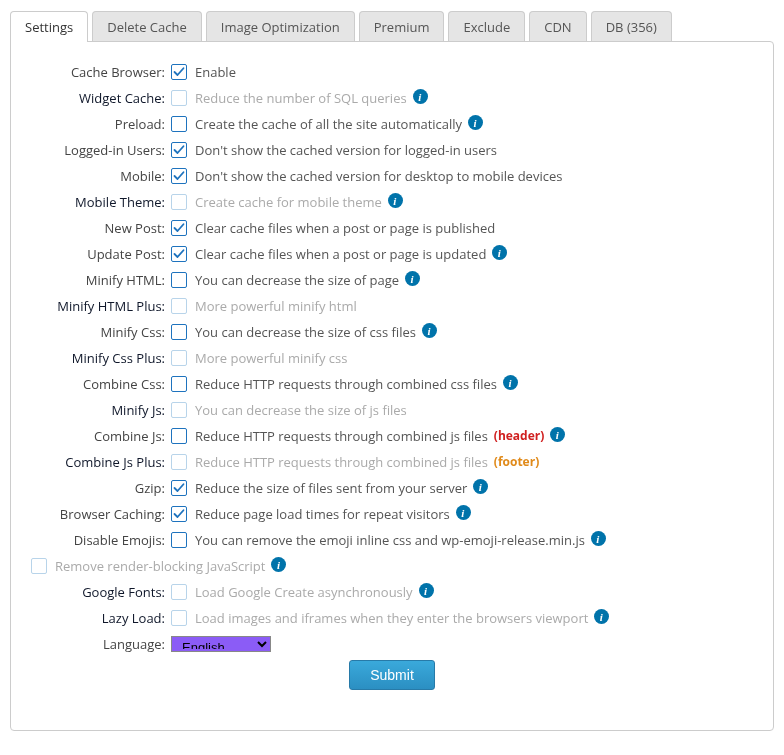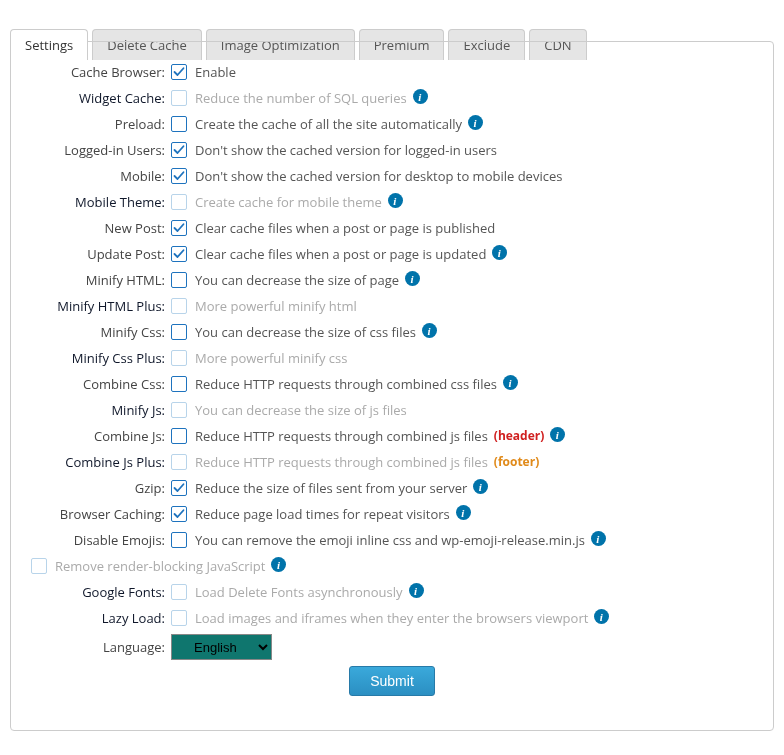--- a/index.html
+++ b/index.html
@@ -20,21 +20,21 @@
     .tab {
       background: #e5e5e5;
       border: 1px solid #ccc;
       border-bottom: none;
       padding: 6px 14px;
       font-size: 13px;
       color: #555;
       cursor: pointer;
       border-radius: 4px 4px 0 0;
       position: relative;
-      top: 19px;
+      top: 1px;
     }
     .tab.active {
       background: #fff;
       border-color: #ccc;
       color: #333;
       z-index: 2;
     }
     .panel {
       border: 1px solid #ccc;
       border-radius: 0 4px 4px 4px;
@@ -92,26 +92,26 @@
       font-style: italic;
       font-family: Georgia, serif;
       font-weight: bold;
       cursor: pointer;
       flex-shrink: 0;
       padding-right:1px;
     }
     .tag-header { color: #d02020; font-weight: bold; font-size: 12px;}
     .tag-footer { color: #e08a1a; font-weight: bold; font-size: 12px;}
     .lang-select {
-      height: 26px;
+      height: 16px;
       border: 1px solid #888;
-      padding: 2px 18px;
+      padding: 2px 6px;
       font-size: 13px;
       min-width: 100px;
-      background: #0f766e;
+      background: #8b5cf6;
     }
     .submit-row {
       text-align: center;
     }
     .submit-btn {
       background: #2e9fd2;
       background: linear-gradient(#3aa9db,#2b8fc2);
       border: 1px solid #277aa8;
       color: #fff;
       padding: 6px 20px;
@@ -124,20 +124,21 @@
 <body>
 
 <div class="wrap">
   <div class="tabs" id="tabs">
       <div class="tab active">Settings</div>
       <div class="tab">Delete Cache</div>
       <div class="tab">Image Optimization</div>
       <div class="tab">Premium</div>
       <div class="tab">Exclude</div>
       <div class="tab">CDN</div>
+      <div class="tab">DB (356)</div>
     </div>
   <div class="panel">
     <div id="form-rows">
         <div class="form-row">
           <div class="form-label">Cache Browser:</div>
           <span class="cb checked">
             <svg viewBox="0 0 16 16">
               <path d="M2 8 L6 12 L14 3" stroke="#1e73be" stroke-width="2.4" fill="none" stroke-linecap="round" stroke-linejoin="round"></path>
             </svg>
           </span>
@@ -312,21 +313,21 @@
           <span class="cb dim"></span>
           <span class="desc dim">
             <span>Remove render-blocking JavaScript</span>
             <span class="info">i</span>
           </span>
         </div>
         <div class="form-row">
           <div class="form-label dim">Google Fonts:</div>
           <span class="cb dim"></span>
           <span class="desc dim">
-            <span>Load Delete Fonts asynchronously</span>
+            <span>Load Google Create asynchronously</span>
             <span class="info">i</span>
           </span>
         </div>
         <div class="form-row">
           <div class="form-label dim">Lazy Load:</div>
           <span class="cb dim"></span>
           <span class="desc dim">
             <span>Load images and iframes when they enter the browsers viewport</span>
             <span class="info">i</span>
           </span>

